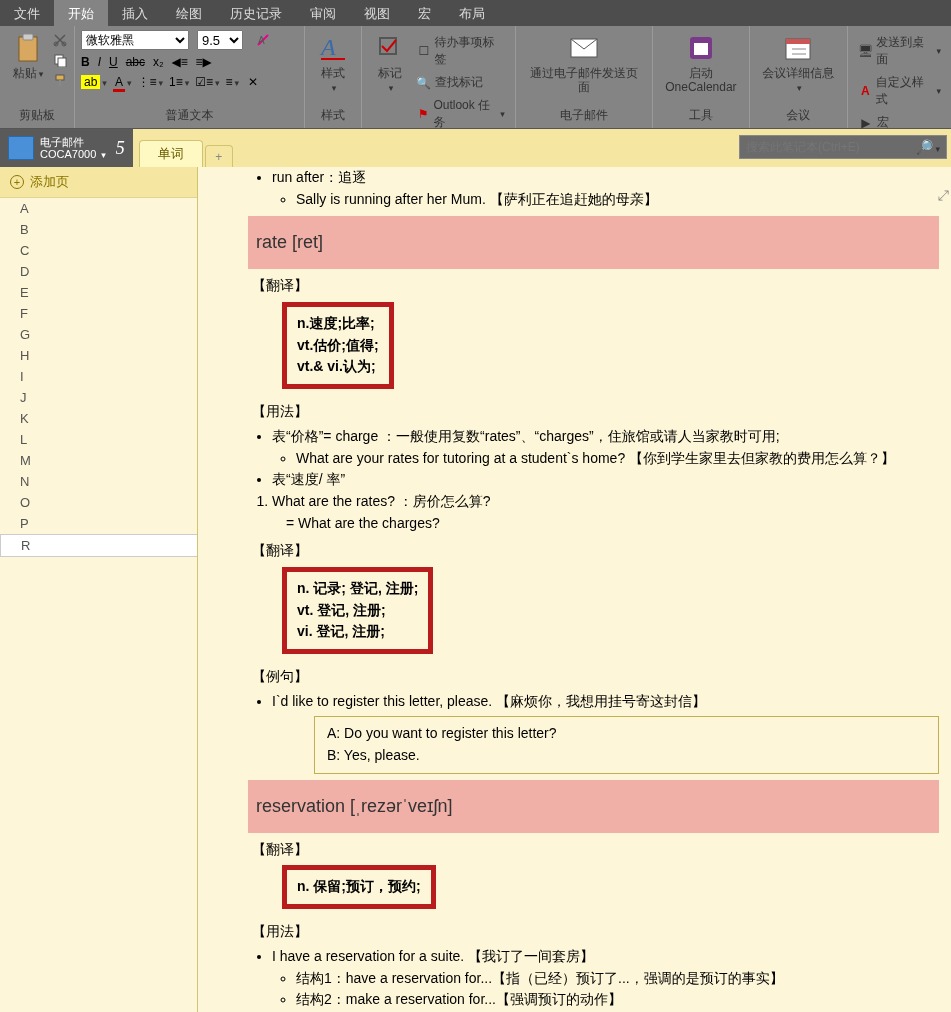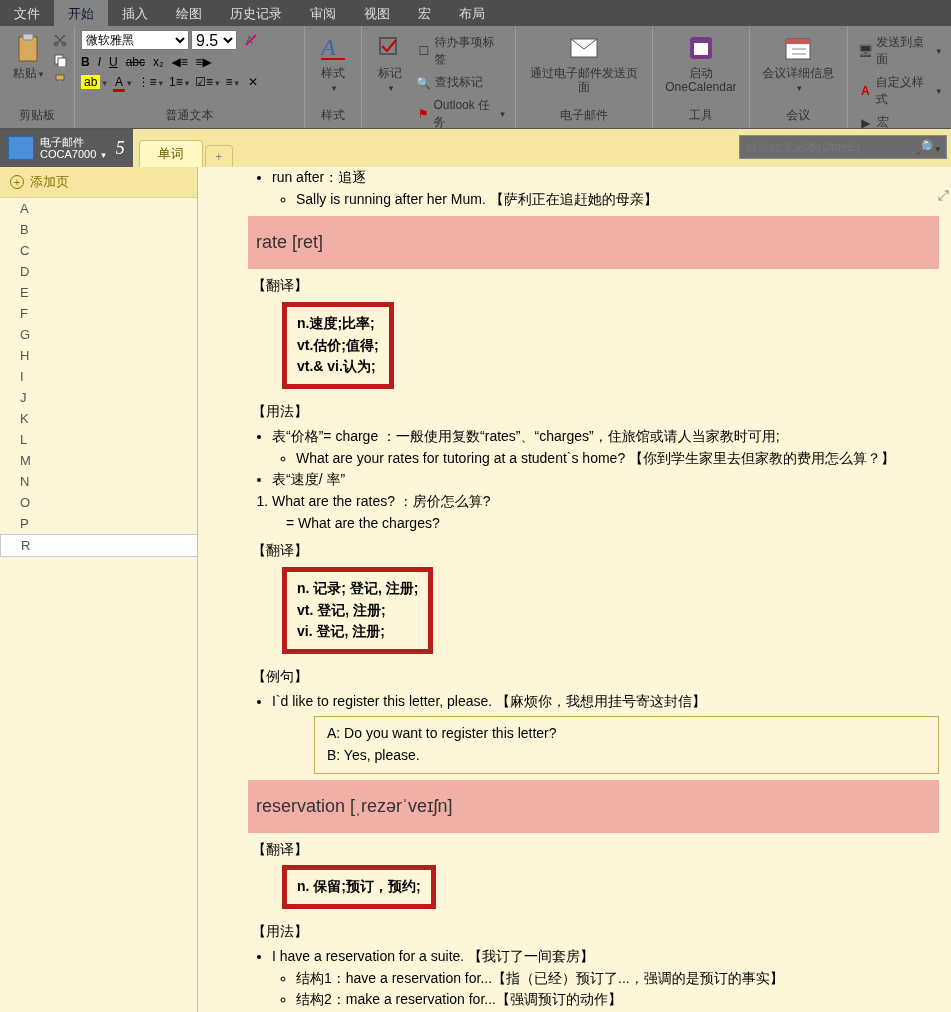--- a/index.html
+++ b/index.html
@@ -1,36 +1,36 @@
 <!DOCTYPE html>
 <html><head>
 <meta charset="utf-8">
 <style>
 * { box-sizing: border-box; margin: 0; padding: 0; }
 body { font-family: "Microsoft YaHei", sans-serif; font-size: 12px; background: #fff; overflow: hidden; }
 
 
 .menubar { background: #4d4d4d; display: flex; height: 26px; }
 .menuitem { color: #ddd; padding: 5px 14px; font-size: 13px; cursor: pointer; }
-.menuitem.active { background: #848484; color: #0f172a; }
+.menuitem.active { background: #848484; color: #ffffff; }
 
 
 .ribbon { background: #848484; height: 103px; display: flex; border-bottom: 1px solid #555; }
 .ribbon-group { border-right: 1px solid #9a9a9a; display: flex; flex-direction: column; padding: 2px 6px 0; }
 .ribbon-group-body { flex: 1; display: flex; align-items: flex-start; }
 .ribbon-group-label { text-align: center; font-size: 12px; color: #333; padding: 2px 0 4px; }
 .rb-col { display: flex; flex-direction: column; gap: 2px; }
-.rb-row { display: flex; gap: 2px; align-items: center; }
+.rb-row { display: flex; gap: 8px; align-items: center; }
 .rb-big { display: flex; flex-direction: column; align-items: center; padding: 4px 6px; }
 .rb-big-icon { width: 32px; height: 32px; display: flex; align-items: center; justify-content: center; }
 .rb-big-label { font-size: 12px; color: #333; text-align: center; margin-top: 2px; line-height: 1.2; }
 .rb-btn { padding: 2px 4px; font-size: 12px; color: #333; display: flex; align-items: center; gap: 3px; }
 .rb-small-icon { width: 16px; height: 16px; display: inline-flex; align-items: center; justify-content: center; }
 .font-select { width: 108px; height: 20px; font-size: 12px; }
-.font-size { width: 46px; height: 20px; font-size: 16px; }
+.font-size { width: 46px; height: 20px; font-size: 13px; }
 .dd { font-size: 9px; color: #333; margin-left: 2px; }
 
 
 .notebook-bar { background: #5a5a5a; height: 38px; display: flex; align-items: stretch; }
 .nb-left { display: flex; align-items: center; padding: 0 8px; gap: 6px; color: #fff; }
 .nb-icon { width: 26px; height: 24px; background: #4a90d9; border: 1px solid #2a6aa8; }
 .nb-title { display: flex; flex-direction: column; font-size: 11px; line-height: 1.1; }
 .nb-count { font-size: 18px; color: #fff; font-style: italic; font-family: Georgia, serif; margin-left: 4px; }
 .tab-strip { flex: 1; background: #f5e7a1; display: flex; align-items: flex-end; padding-left: 6px; position: relative; }
 .tab { background: #fef9c3; border: 1px solid #d0c470; border-bottom: none; padding: 4px 18px; font-size: 13px; color: #6a5b00; border-radius: 4px 4px 0 0; margin-right: 2px; }

